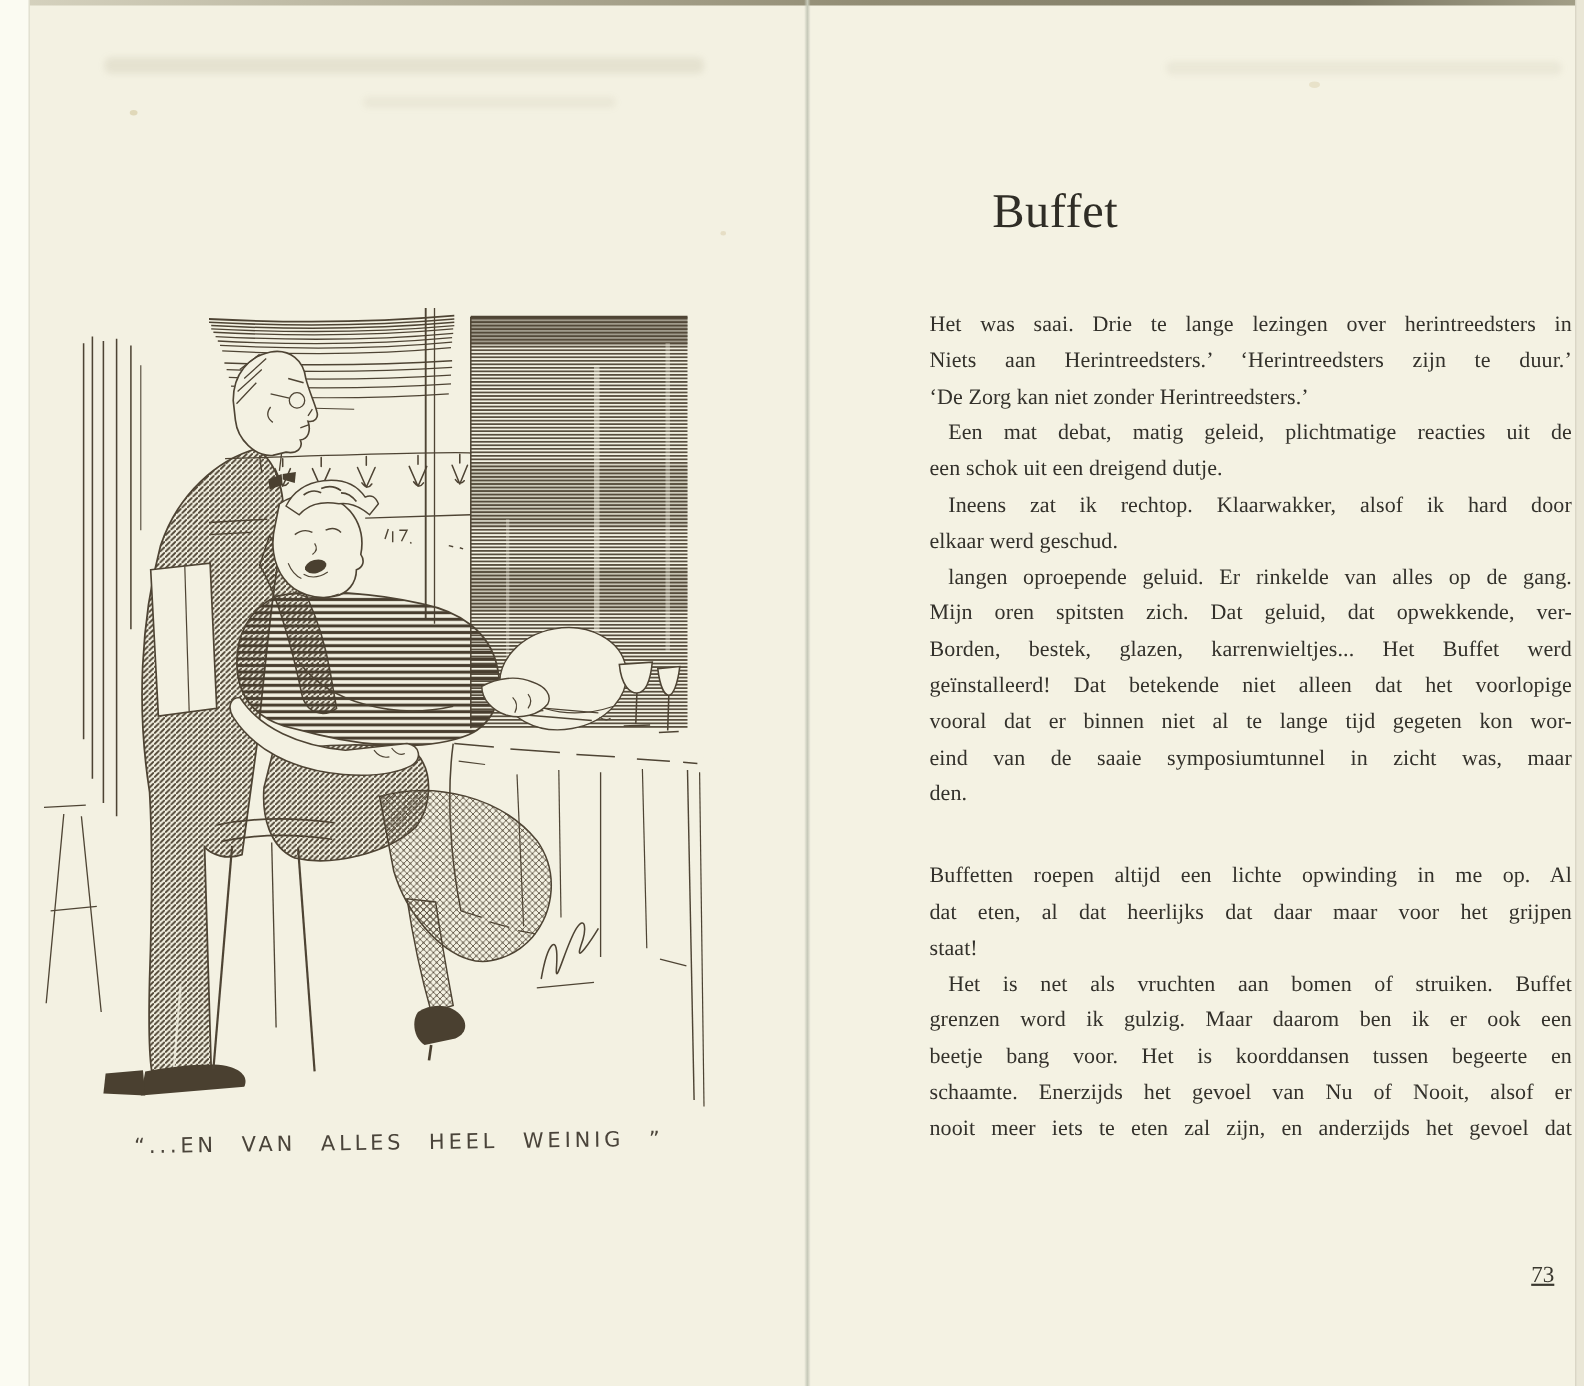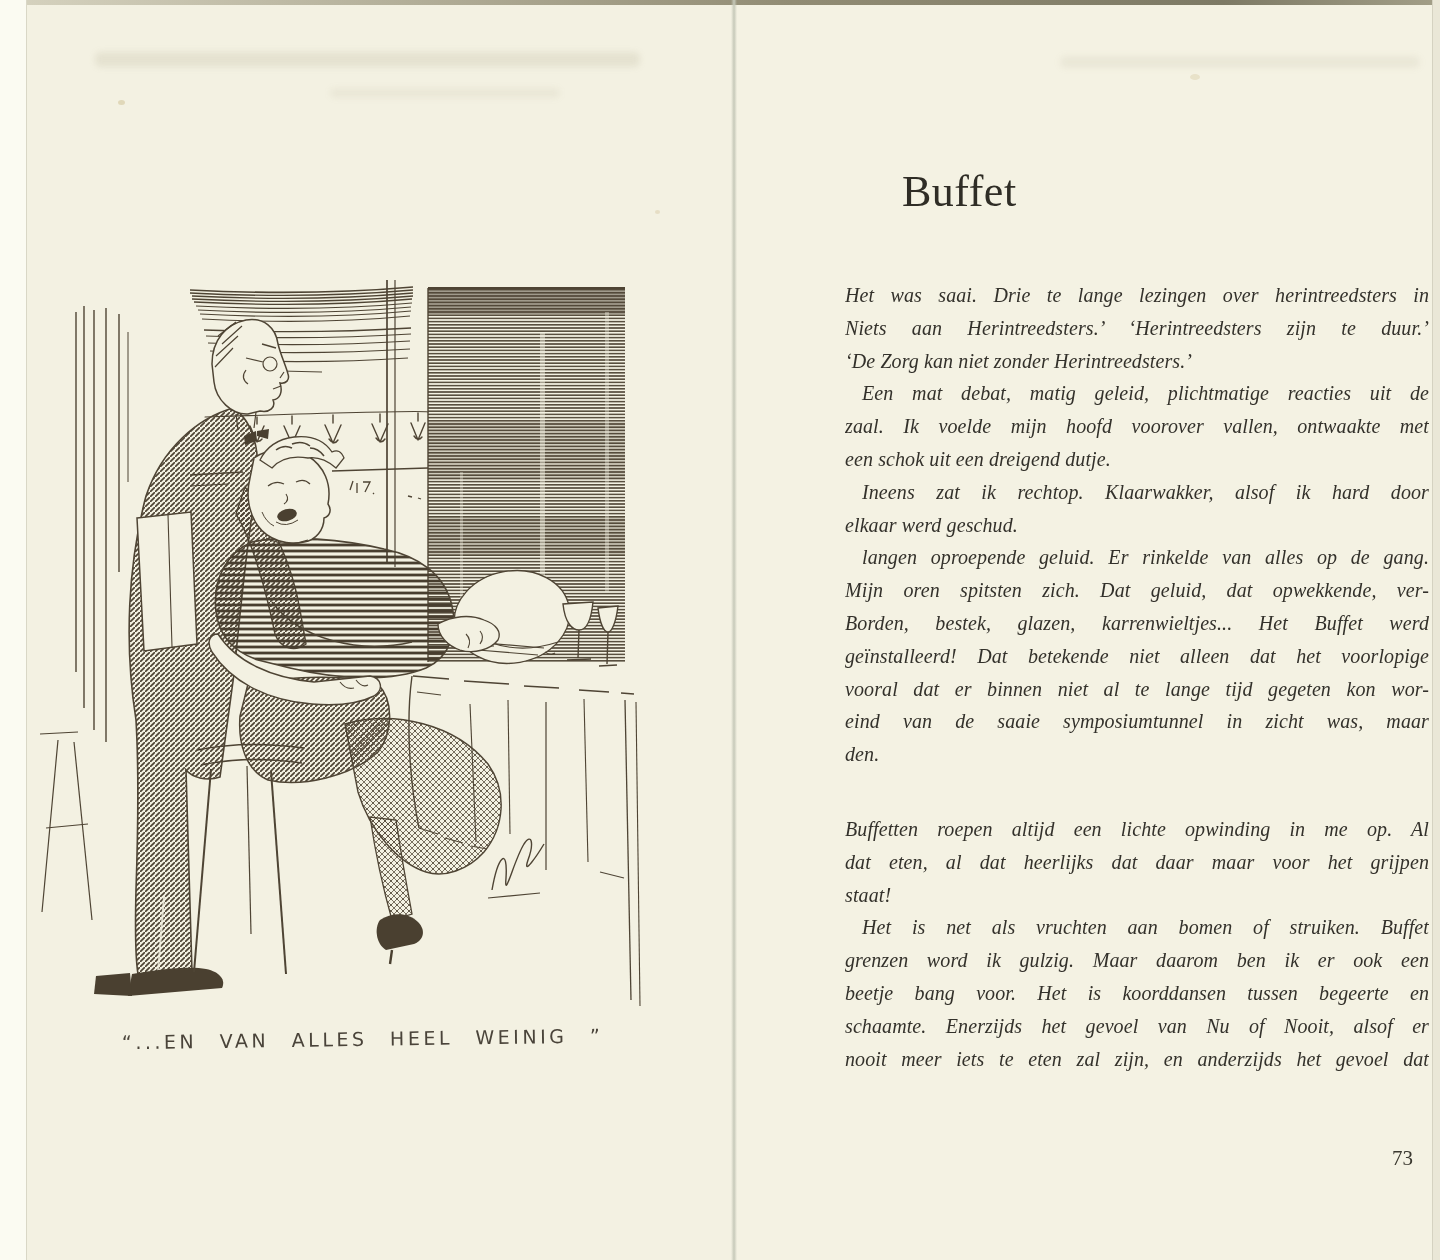--- a/index.html
+++ b/index.html
@@ -42,27 +42,27 @@
   .chapter-title{
     position:absolute;left:902px;top:170px;margin:0;
     font-size:44px;font-weight:normal;color:#2f2d26;line-height:1;letter-spacing:.5px;
   }
   .body-text{
     position:absolute;left:845px;top:279px;width:584px;
     font-size:20px;line-height:32.8px;color:#33312b;letter-spacing:.1px;
   }
   .para{margin:0;}
   .para.space-before{margin-top:42px;}
-  .line{text-align:justify;text-align-last:justify;overflow:hidden;white-space:normal;font-style:italic;}
+  .line{text-align:justify;text-align-last:justify;overflow:hidden;white-space:normal;}
   .line.last{text-align-last:left;}
   .para.indent .line:first-child{text-indent:17px;}
   .page-number{
     position:absolute;left:845px;top:1146px;width:584px;
     text-align:right;padding-right:16px;box-sizing:border-box;
-    font-size:21px;color:#3a382f;
+    font-size:21px;color:#3a382f;text-decoration:underline;
   }
 </style>
 </head>
 <body>
 
 <div class="page-left"></div>
 <div class="page-right"></div>
 <div class="top-edge"></div>
 <div class="left-strip"></div>
 <div class="right-strip"></div>
@@ -260,21 +260,20 @@
 
 <h1 class="chapter-title">Buffet</h1>
 <div class="body-text">
     <div class="para">
       <div class="line">Het was saai. Drie te lange lezingen over herintreedsters in</div>
       <div class="line">Niets aan Herintreedsters.’ ‘Herintreedsters zijn te duur.’</div>
       <div class="line last">‘De Zorg kan niet zonder Herintreedsters.’</div>
     </div>
     <div class="para indent">
       <div class="line">Een mat debat, matig geleid, plichtmatige reacties uit de</div>
-      <div class="line">zaal. Ik voelde mijn hoofd voorover vallen, ontwaakte met</div>
       <div class="line last">een schok uit een dreigend dutje.</div>
     </div>
     <div class="para indent">
       <div class="line">Ineens zat ik rechtop. Klaarwakker, alsof ik hard door</div>
       <div class="line last">elkaar werd geschud.</div>
     </div>
     <div class="para indent">
       <div class="line">langen oproepende geluid. Er rinkelde van alles op de gang.</div>
       <div class="line">Mijn oren spitsten zich. Dat geluid, dat opwekkende, ver-</div>
       <div class="line">Borden, bestek, glazen, karrenwieltjes... Het Buffet werd</div>

